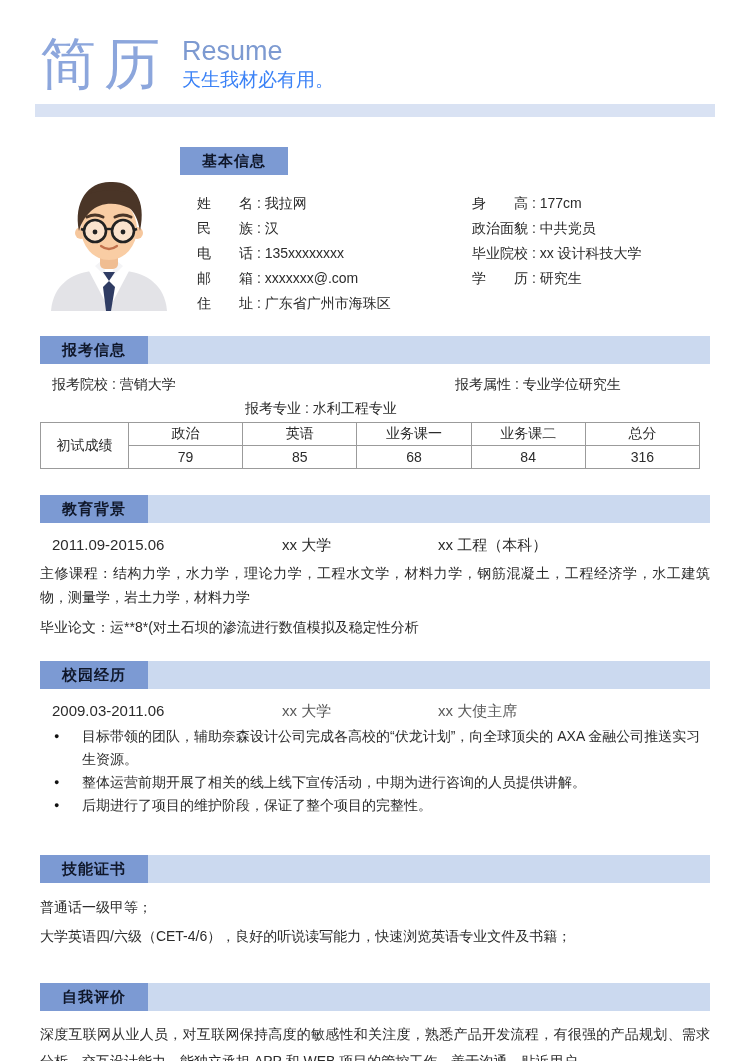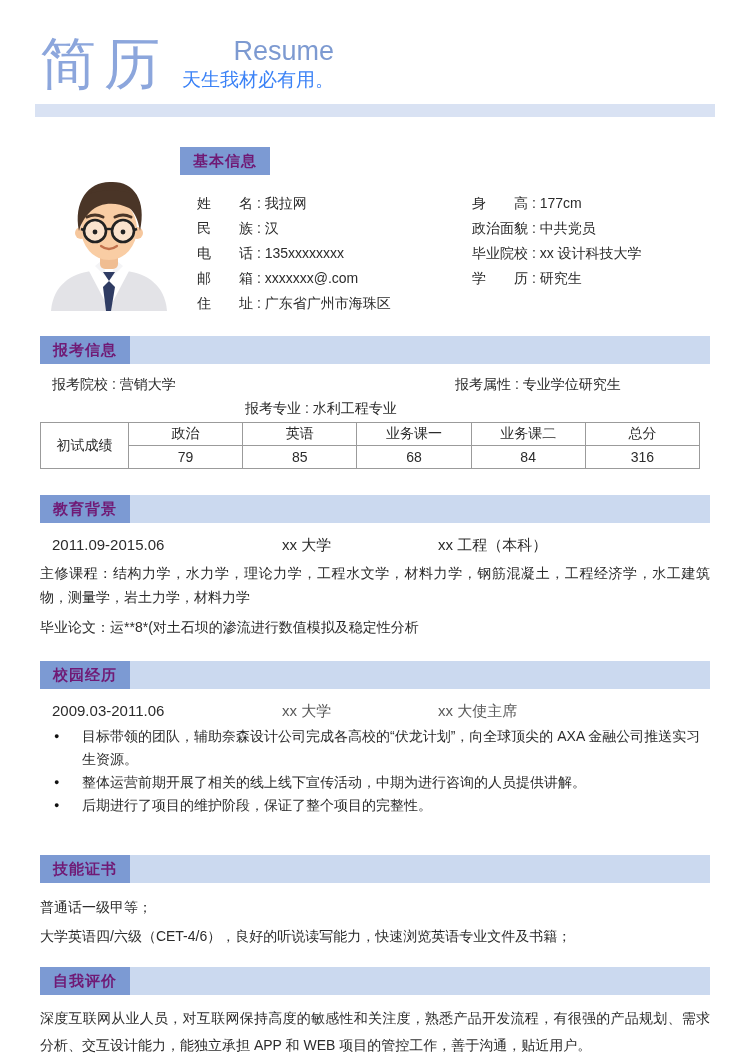--- a/index.html
+++ b/index.html
@@ -5,28 +5,28 @@
   * { margin:0; padding:0; box-sizing:border-box; }
   html,body { background:#ffffff; }
   .page {
     width:750px; height:1061px; background:#ffffff; overflow:hidden;
     font-family:"Liberation Sans","DejaVu Sans",sans-serif; color:#2b2b2b; position:relative;
   }
   
   .hdr { padding-top:34px; }
   .logo-row { margin-left:40px; display:flex; align-items:flex-start; height:62px; }
   .logo { font-size:56px; line-height:60px; color:#8CA6DC; font-weight:300; letter-spacing:8px; }
-  .brand-block { margin-left:14px; padding-top:2px;text-align:right; }
+  .brand-block { margin-left:14px; padding-top:2px; }
   .brand { font-size:27px; line-height:30px; color:#7D9AD1; }
   .tagline { font-size:19px; line-height:24px; color:#3b82f6; margin-top:2px; }
   .top-bar { height:13px; background:#D9E2F3; margin:8px 35px 0 35px; }
 
   
-  .badge { display:inline-block; background:#7C9AD3; color:#701a75; font-weight:bold;
-           font-size:15px; line-height:18px; padding:5px 13px; letter-spacing:1px; }
+  .badge { display:inline-block; background:#7C9AD3; color:#0f172a; font-weight:bold;
+           font-size:15px; line-height:18px; padding:5px 22px; letter-spacing:1px; }
   .section-header { display:flex; margin:0 40px; align-items:stretch; }
   .strip { flex:1; background:#CBD9EF; }
 
   
   .basic-badge-wrap { margin:30px 0 0 180px; }
   .basic-body { display:flex; margin-left:45px; }
   .avatar { width:128px; height:136px; flex:0 0 128px; }
   .info-cols { display:flex; padding-top:16px; margin-left:24px; flex:1; }
   .info-col.left { width:275px; }
   .info-row { line-height:25px; font-size:14px; white-space:nowrap; }
@@ -56,21 +56,21 @@
   .bullets { margin:4px 40px 0 40px; }
   .bullet-row { display:flex; font-size:14px; line-height:23px; }
   .dot { width:12px; margin-left:14px; margin-right:16px; font-size:9px; line-height:23px; color:#111; flex:0 0 12px; }
 
   
   .sh-skills { margin-top:38px; }
   .skills { margin:10px 40px 16px 40px; font-size:14px; }
   .skill-line { line-height:29px; }
 
   
-  .sh-eval { margin-top:16px;border-radius:6px; }
+  .sh-eval { margin-top:32px;border-radius:6px; }
   .eval-text { margin:10px 40px 0 40px; font-size:14px; line-height:27px; text-align:justify; }
 </style>
 </head>
 <body>
 
 <div class="page">
 
   <div class="hdr">
     <div class="logo-row">
       <div class="logo">简历</div>

